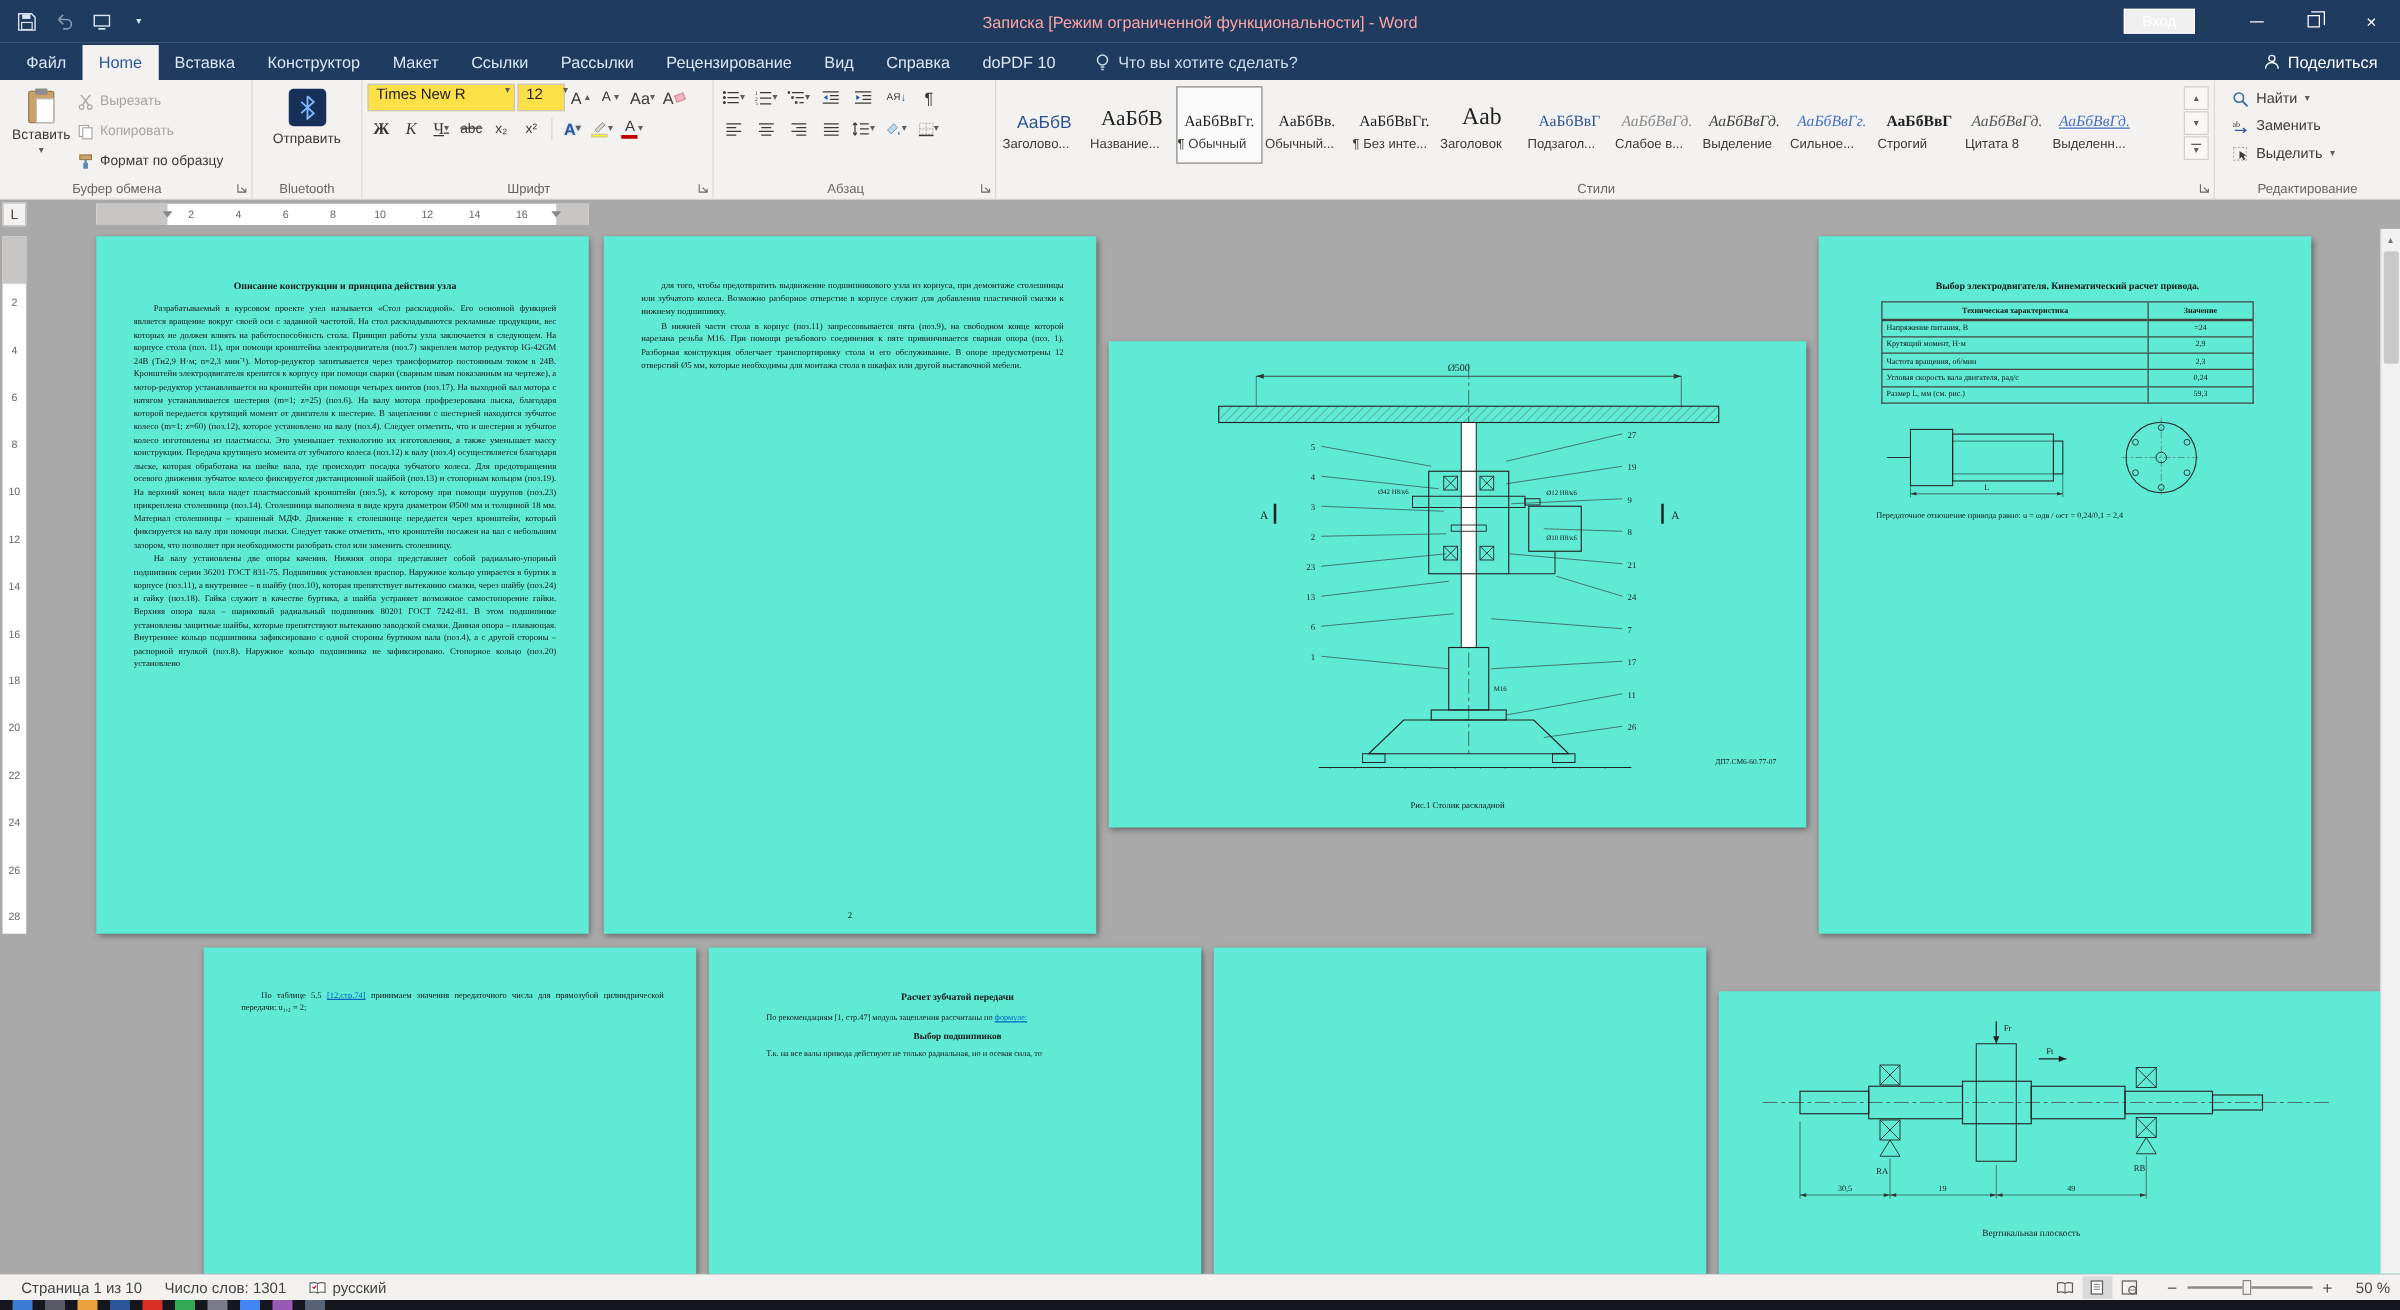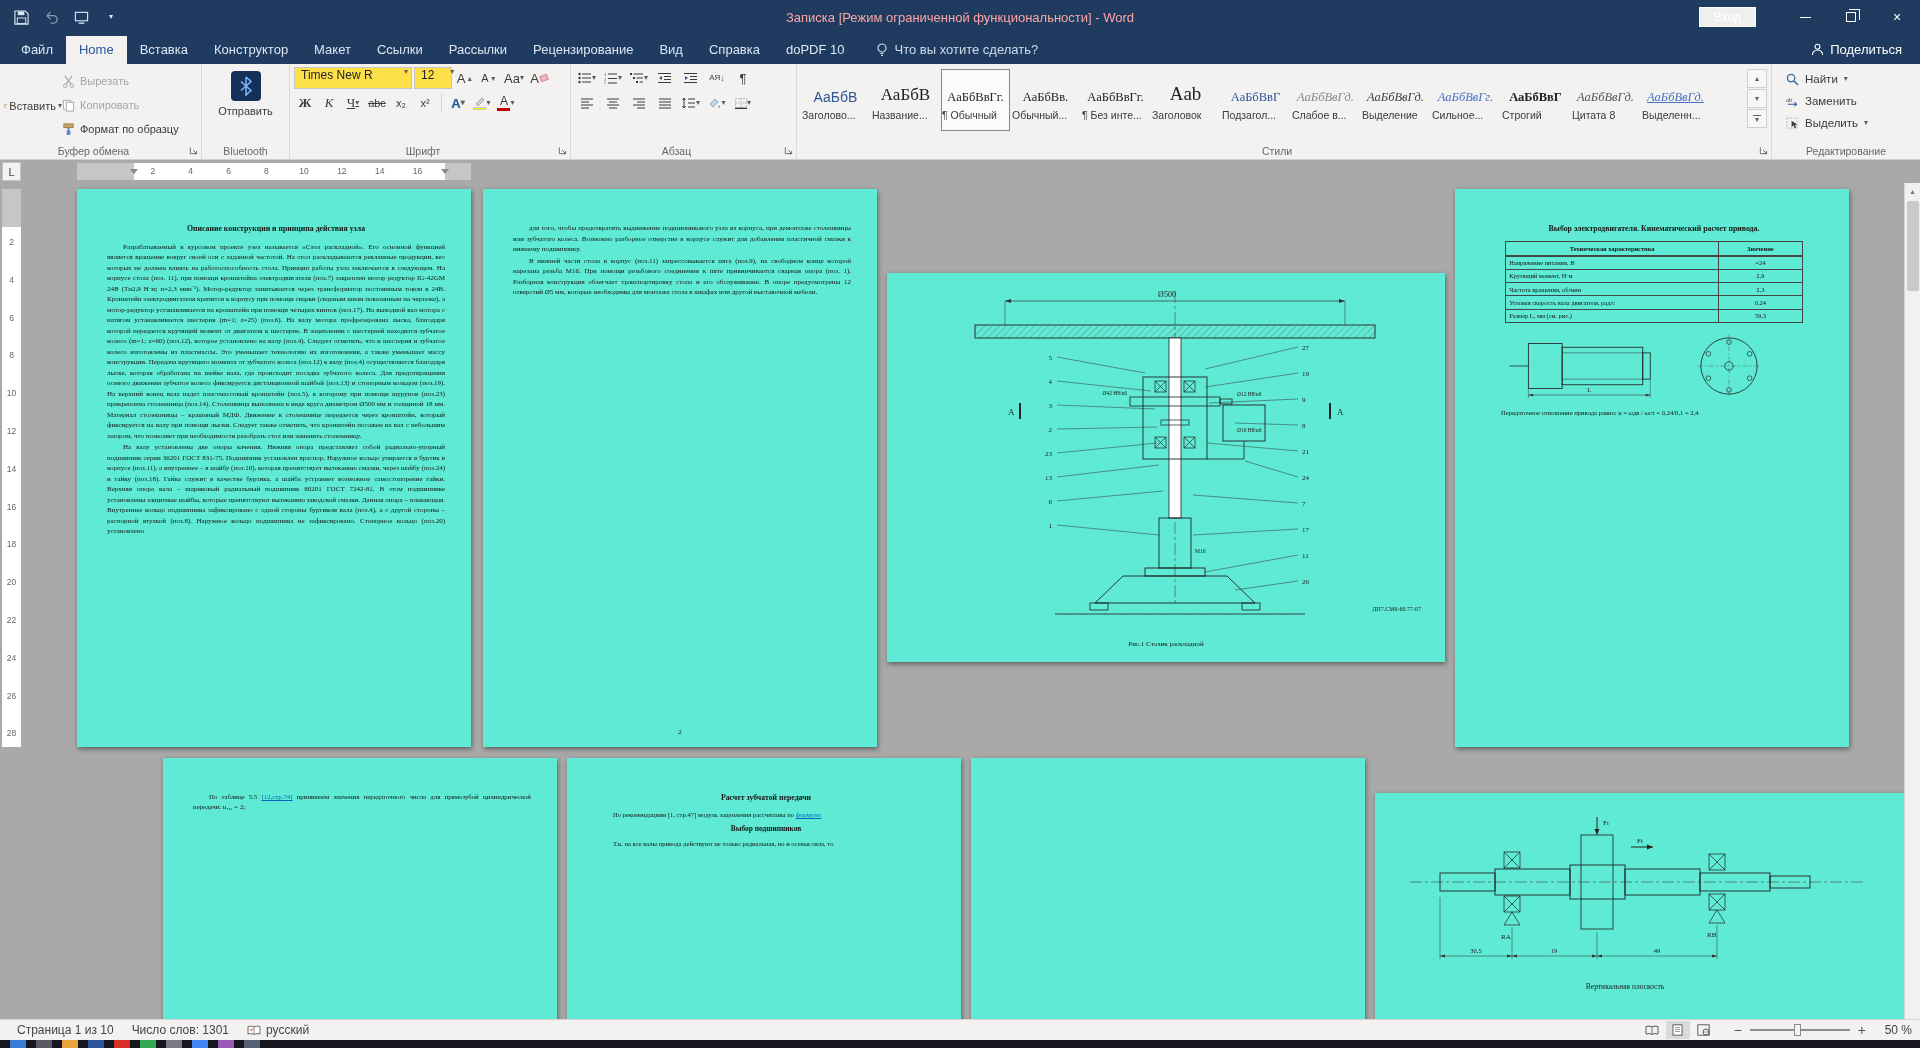--- a/index.html
+++ b/index.html
@@ -30,21 +30,21 @@
   .ribbon{height:96px;background:#f3f2f1;border-bottom:1px solid #d2d0ce;display:flex}
   .group{position:relative;border-right:1px solid #dcdad8;padding:3px 4px 18px;flex:none}
   .g-label{position:absolute;bottom:2px;left:0;right:14px;text-align:center;font-size:10.5px;color:#696764;white-space:nowrap}
   .g-label.full{right:0}
   .launcher{position:absolute;right:2px;bottom:3px;width:12px;height:12px;display:flex;align-items:center;justify-content:center;cursor:pointer}
   .g-body{display:flex;height:100%}
   .dd{font-size:8px;color:#605e5c;line-height:1}
 
   
   .g-clip{width:202px}
-  .paste{width:58px;display:flex;align-items:center;justify-content:flex-start;padding-top:3px;gap:2px;cursor:pointer}
+  .paste{width:58px;display:flex;flex-direction:column;align-items:center;justify-content:flex-start;padding-top:3px;gap:2px;cursor:pointer}
   .paste .plabel{font-size:11px;color:#3b3a39}
   .clip-stack{display:flex;flex-direction:column;gap:4px;padding-top:4px}
   .sbtn{display:flex;align-items:center;gap:5px;font-size:11px;color:#3b3a39;height:20px;cursor:pointer;white-space:nowrap}
   .sbtn.dis{color:#a8a6a4}
 
   
   .g-bt{width:88px}
   .btbtn{width:100%;display:flex;flex-direction:column;align-items:center;padding-top:4px;gap:4px;cursor:pointer}
   .btbtn .bticon{width:30px;height:30px;border-radius:4px;background:#16305a;display:flex;align-items:center;justify-content:center}
   .btbtn span{font-size:11px;color:#3b3a39}

